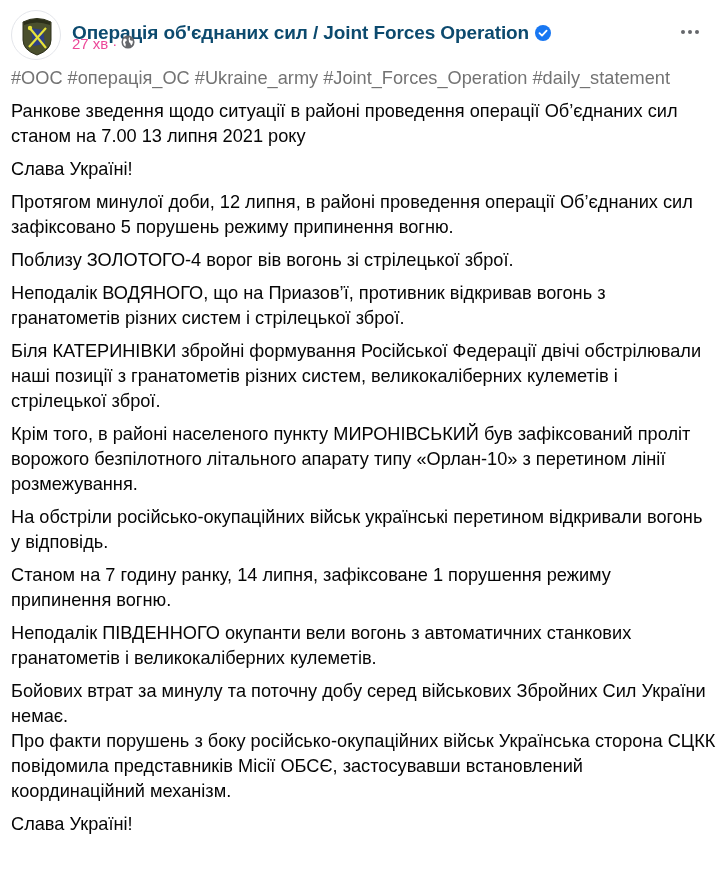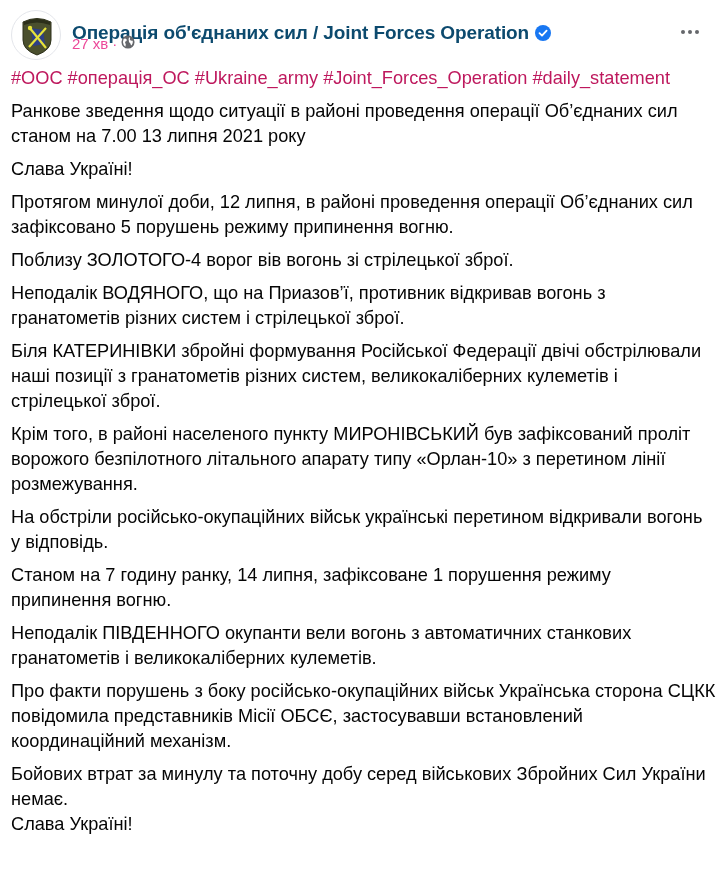--- a/index.html
+++ b/index.html
@@ -30,21 +30,21 @@
   .more {
     position: absolute; left: 676px; top: 24px; width: 28px; height: 16px;
     display: flex; align-items: center; justify-content: center; gap: 3px; cursor: pointer;
   }
   .more span { width: 4px; height: 4px; border-radius: 50%; background: #65676b; display: block; }
   .body-text {
     position: absolute; left: 11px; top: 66px; width: 705px;
     font-size: 18.2px; line-height: 25px; color: #050505;
   }
   .hashtags { margin: 0 0 8px 0; white-space: nowrap; }
-  .hashtag { color: #be185d; text-decoration: none; cursor: pointer; }
+  .hashtag { color: #737373; text-decoration: none; cursor: pointer; }
   .para { margin: 0 0 8px 0; }
   .para.tight { margin-bottom: 0; }
 </style>
 </head>
 <body>
 
 <div class="post">
   <div class="header">
     <div class="avatar">
       <svg width="32" height="40" viewBox="0 0 32 40">
@@ -91,17 +91,17 @@
     <p class="para">Ранкове зведення щодо ситуації в районі проведення операції Об’єднаних сил станом на 7.00 13 липня 2021 року</p>
     <p class="para">Слава Україні!</p>
     <p class="para">Протягом минулої доби, 12 липня, в районі проведення операції Об’єднаних сил зафіксовано 5 порушень режиму припинення вогню.</p>
     <p class="para">Поблизу ЗОЛОТОГО-4 ворог вів вогонь зі стрілецької зброї.</p>
     <p class="para">Неподалік ВОДЯНОГО, що на Приазов’ї, противник відкривав вогонь з гранатометів різних систем і стрілецької зброї.</p>
     <p class="para">Біля КАТЕРИНІВКИ збройні формування Російської Федерації двічі обстрілювали наші позиції з гранатометів різних систем, великокаліберних кулеметів і стрілецької зброї.</p>
     <p class="para">Крім того, в районі населеного пункту МИРОНІВСЬКИЙ був зафіксований проліт ворожого безпілотного літального апарату типу «Орлан-10» з перетином лінії розмежування.</p>
     <p class="para">На обстріли російсько-окупаційних військ українські перетином відкривали вогонь у відповідь.</p>
     <p class="para">Станом на 7 годину ранку, 14 липня, зафіксоване 1 порушення режиму припинення вогню.</p>
     <p class="para">Неподалік ПІВДЕННОГО окупанти вели вогонь з автоматичних станкових гранатометів і великокаліберних кулеметів.</p>
+    <p class="para tight">Бойових втрат за минулу та поточну добу серед військових Збройних Сил України немає.</p>
     <p class="para">Про факти порушень з боку російсько-окупаційних військ Українська сторона СЦКК повідомила представників Місії ОБСЄ, застосувавши встановлений координаційний механізм.</p>
-    <p class="para tight">Бойових втрат за минулу та поточну добу серед військових Збройних Сил України немає.</p>
     <p class="para">Слава Україні!</p>
   </div>
 </div>
 
 </body></html>

